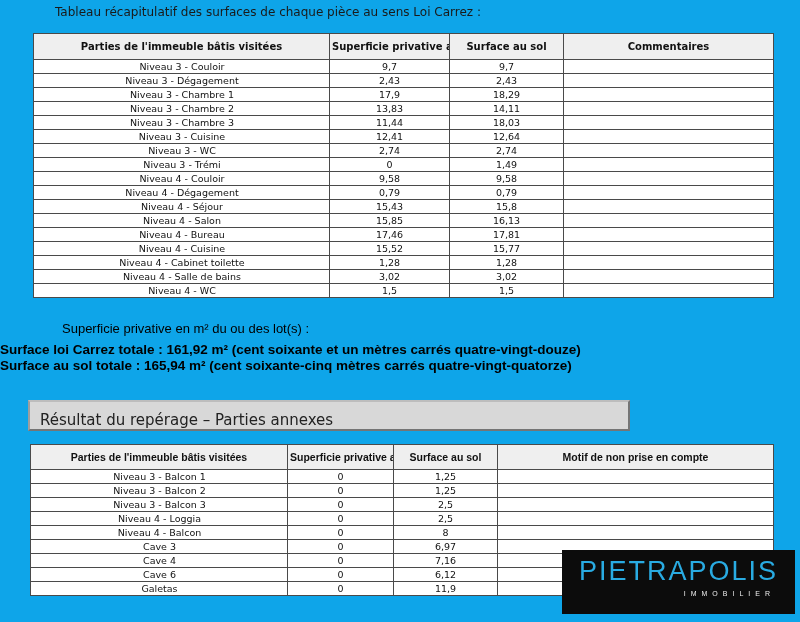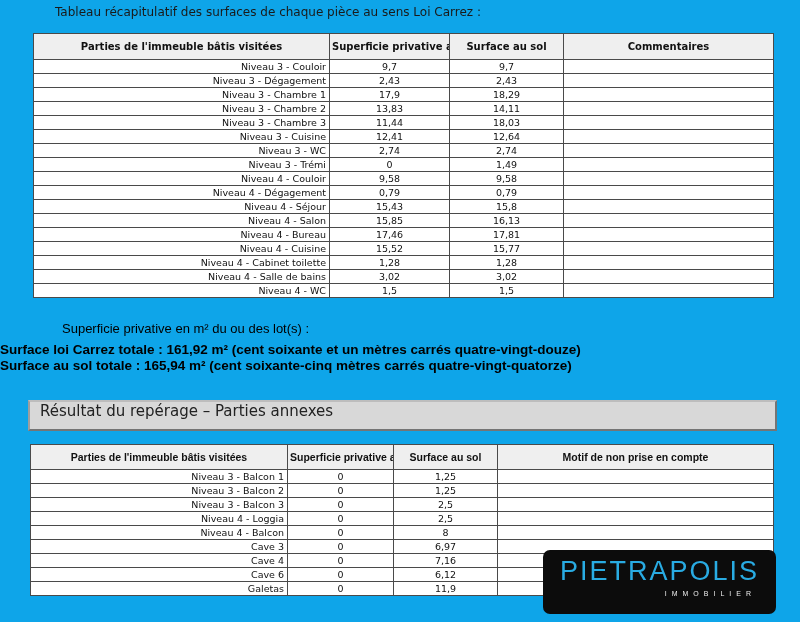--- a/index.html
+++ b/index.html
@@ -12,48 +12,48 @@
   table.tbl { border-collapse:collapse; table-layout:fixed; position:absolute; }
   .tbl th, .tbl td { border:1px solid #4a4a4a; overflow:hidden; white-space:nowrap; box-sizing:border-box; }
   .tbl th {
     background:#efefef; font-size:10px; font-weight:bold; 
     height:26px; line-height:12px; padding:1px 2px; color:#111;
   }
   .tbl td {
     font-size:9.5px; height:14px; line-height:13px; padding:0 3px;
     text-align:center; color:#111; background:#ffffff;
   }
-  .tbl td:first-child { text-align:right; padding-left:4px; }
+  .tbl td:first-child { text-align:center; padding-left:4px; }
 
   .tbl1 { left:33px; top:33px; width:740px; }
   .tbl2 { left:30px; top:444px; width:743px; }
   .tbl2 th { font-family:"Liberation Sans", sans-serif; font-size:10.5px; height:25px; }
 
   .intro {
     position:absolute; left:62px; top:321px;
     font-family:"Liberation Sans", sans-serif; font-size:13px; color:#000;
   }
   .total-line {
     position:absolute; left:0; width:800px; text-align:left;
     font-family:"Liberation Sans", sans-serif; font-weight:bold; font-size:13.5px; color:#000;
   }
   .total-carrez { top:342px; }
   .total-floor  { top:358px; }
 
   .banner {
-    position:absolute; left:28px; top:400px; width:749px; height:31px;
+    position:absolute; left:28px; top:400px; width:602px; height:31px;
     background:#d8d8d8; box-sizing:border-box;
     border:2px solid; border-color:#bdbdbd #757575 #757575 #9e9e9e;
-    display:flex; align-items:flex-start;
+    display:flex; align-items:flex-end;
   }
   .banner span { font-size:15px; color:#222; padding-left:10px; }
 
   .logo {
-    position:absolute; left:543px; top:550px; width:233px; height:64px;
-    background:#0c0c0c; z-index:5; box-sizing:border-box;border-radius:7px;
+    position:absolute; left:562px; top:550px; width:233px; height:64px;
+    background:#0c0c0c; z-index:5; box-sizing:border-box;
   }
   .logo .brand {
     font-family:"Liberation Sans", sans-serif; font-size:27px; letter-spacing:2px;
     color:#29abe2; text-align:center; margin-top:7px; line-height:28px;
   }
   .logo .tagline {
     font-family:"Liberation Sans", sans-serif; font-size:7px; letter-spacing:5px;
     color:#ededed; text-align:right; padding-right:20px; margin-top:5px;
   }
 </style>

